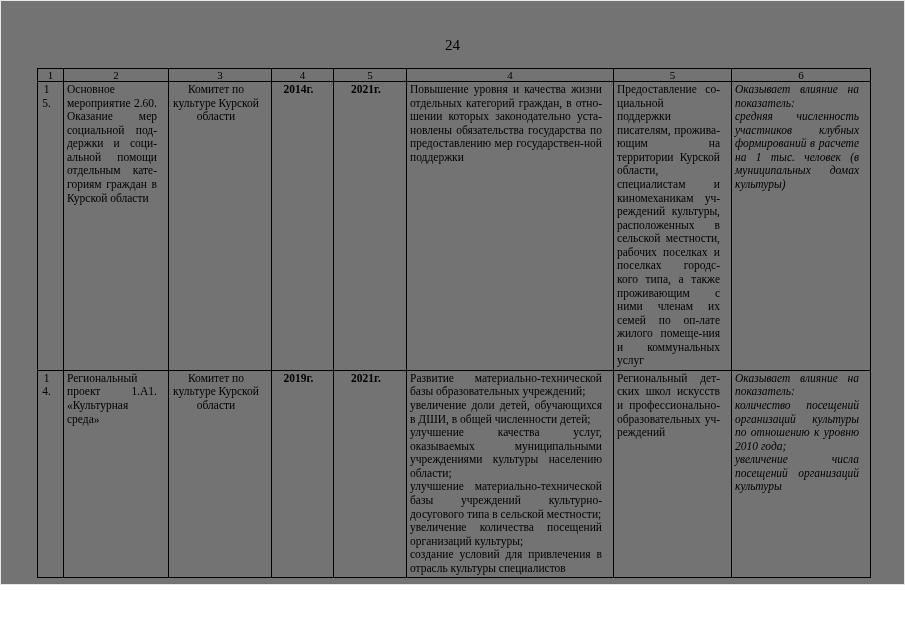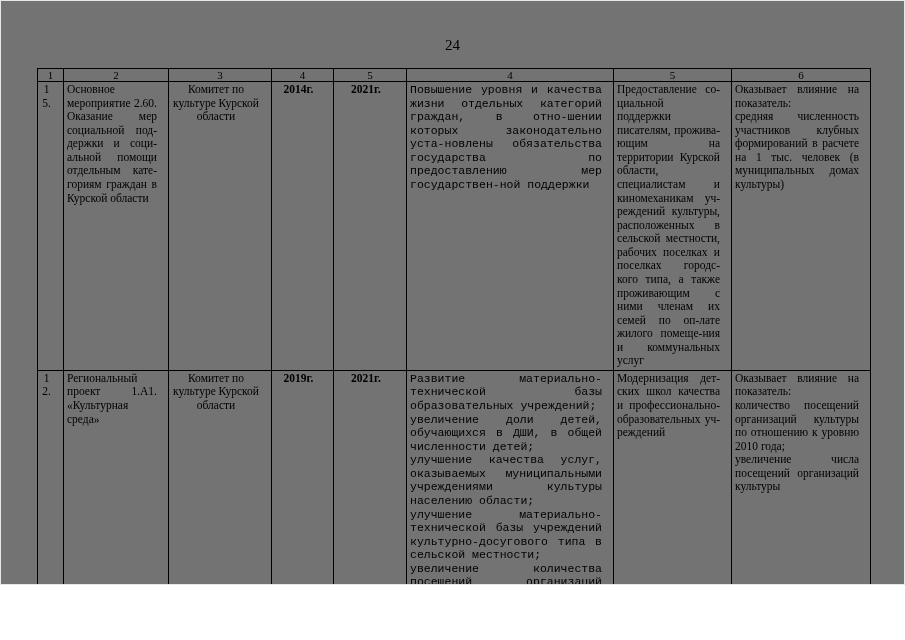--- a/index.html
+++ b/index.html
@@ -39,23 +39,23 @@
   tr.head-row td {
     text-align: center;
     font-size: 11px;
     padding: 0 2px;
     line-height: 1.1;
   }
   td.c-num { text-align: center; }
   td.c-name { text-align: justify; }
   td.c-exec { text-align: center; }
   td.c-year { text-align: center; font-weight: bold; }
-  td.c-result { text-align: justify; white-space: pre-line; font-family: Liberation Mono, monospace; }
+  td.c-result { text-align: justify; white-space: pre-line; }
   td.c-conseq { text-align: justify; white-space: pre-line; }
-  td.c-ind { text-align: justify; white-space: pre-line; }
+  td.c-ind { text-align: justify; white-space: pre-line; font-style: italic; }
 </style>
 </head>
 <body>
 
 <div class="page">
 
   <div class="page-number">24</div>
 
   <table class="program-table">
     <colgroup>
@@ -87,32 +87,32 @@
       <td class="c-exec">Комитет по культуре Курской области</td>
       <td class="c-year">2014г.</td>
       <td class="c-year">2021г.</td>
       <td class="c-result">Повышение уровня и качества жизни отдельных категорий граждан, в отно-шении которых законодательно уста-новлены обязательства государства по предоставлению мер государствен-ной поддержки</td>
       <td class="c-conseq">Предоставление со-циальной поддержки писателям, прожива-ющим на территории Курской области, специалистам и киномеханикам уч-реждений культуры, расположенных в сельской местности, рабочих поселках и поселках городс-кого типа, а также проживающим с ними членам их семей по оп-лате жилого помеще-ния и коммунальных услуг</td>
       <td class="c-ind">Оказывает влияние на показатель:
 средняя численность участников клубных формирований в расчете на 1 тыс. человек (в муниципальных домах культуры)</td>
     </tr>
 
     <tr>
-      <td class="c-num">12.</td>
+      <td class="c-num">14.</td>
       <td class="c-name">Региональный проект 1.А1. «Культурная среда»</td>
       <td class="c-exec">Комитет по культуре Курской области</td>
       <td class="c-year">2019г.</td>
       <td class="c-year">2021г.</td>
       <td class="c-result">Развитие материально-технической базы образовательных учреждений;
 увеличение доли детей, обучающихся в ДШИ, в общей численности детей;
 улучшение качества услуг, оказываемых муниципальными учреждениями культуры населению области;
 улучшение материально-технической базы учреждений культурно-досугового типа в сельской местности;
 увеличение количества посещений организаций культуры;
 создание условий для привлечения в отрасль культуры специалистов</td>
-      <td class="c-conseq">Модернизация дет-ских школ качества и профессионально-образовательных уч-реждений</td>
+      <td class="c-conseq">Региональный дет-ских школ искусств и профессионально-образовательных уч-реждений</td>
       <td class="c-ind">Оказывает влияние на показатель:
 количество посещений организаций культуры по отношению к уровню 2010 года;
 увеличение числа посещений организаций культуры</td>
     </tr>
   </tbody>
     </table>
 
 </div>
 
 </body></html>

